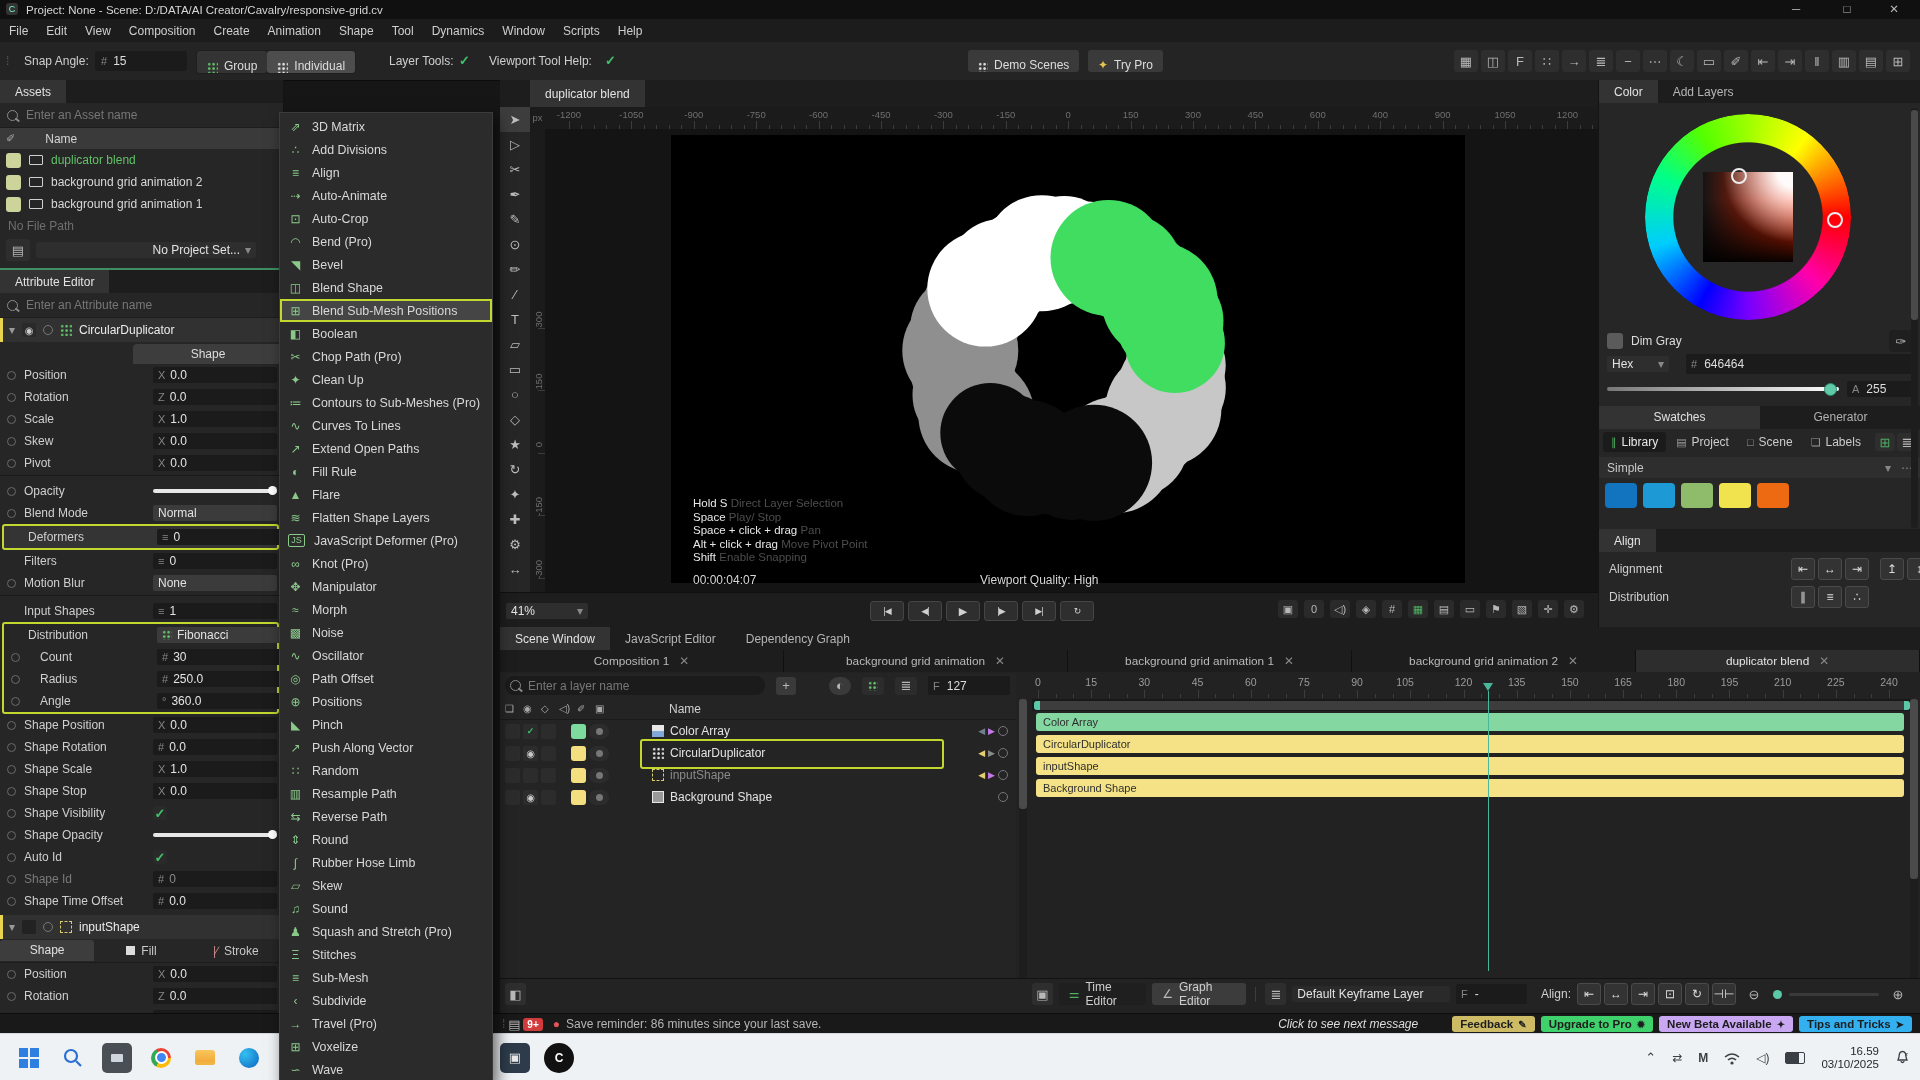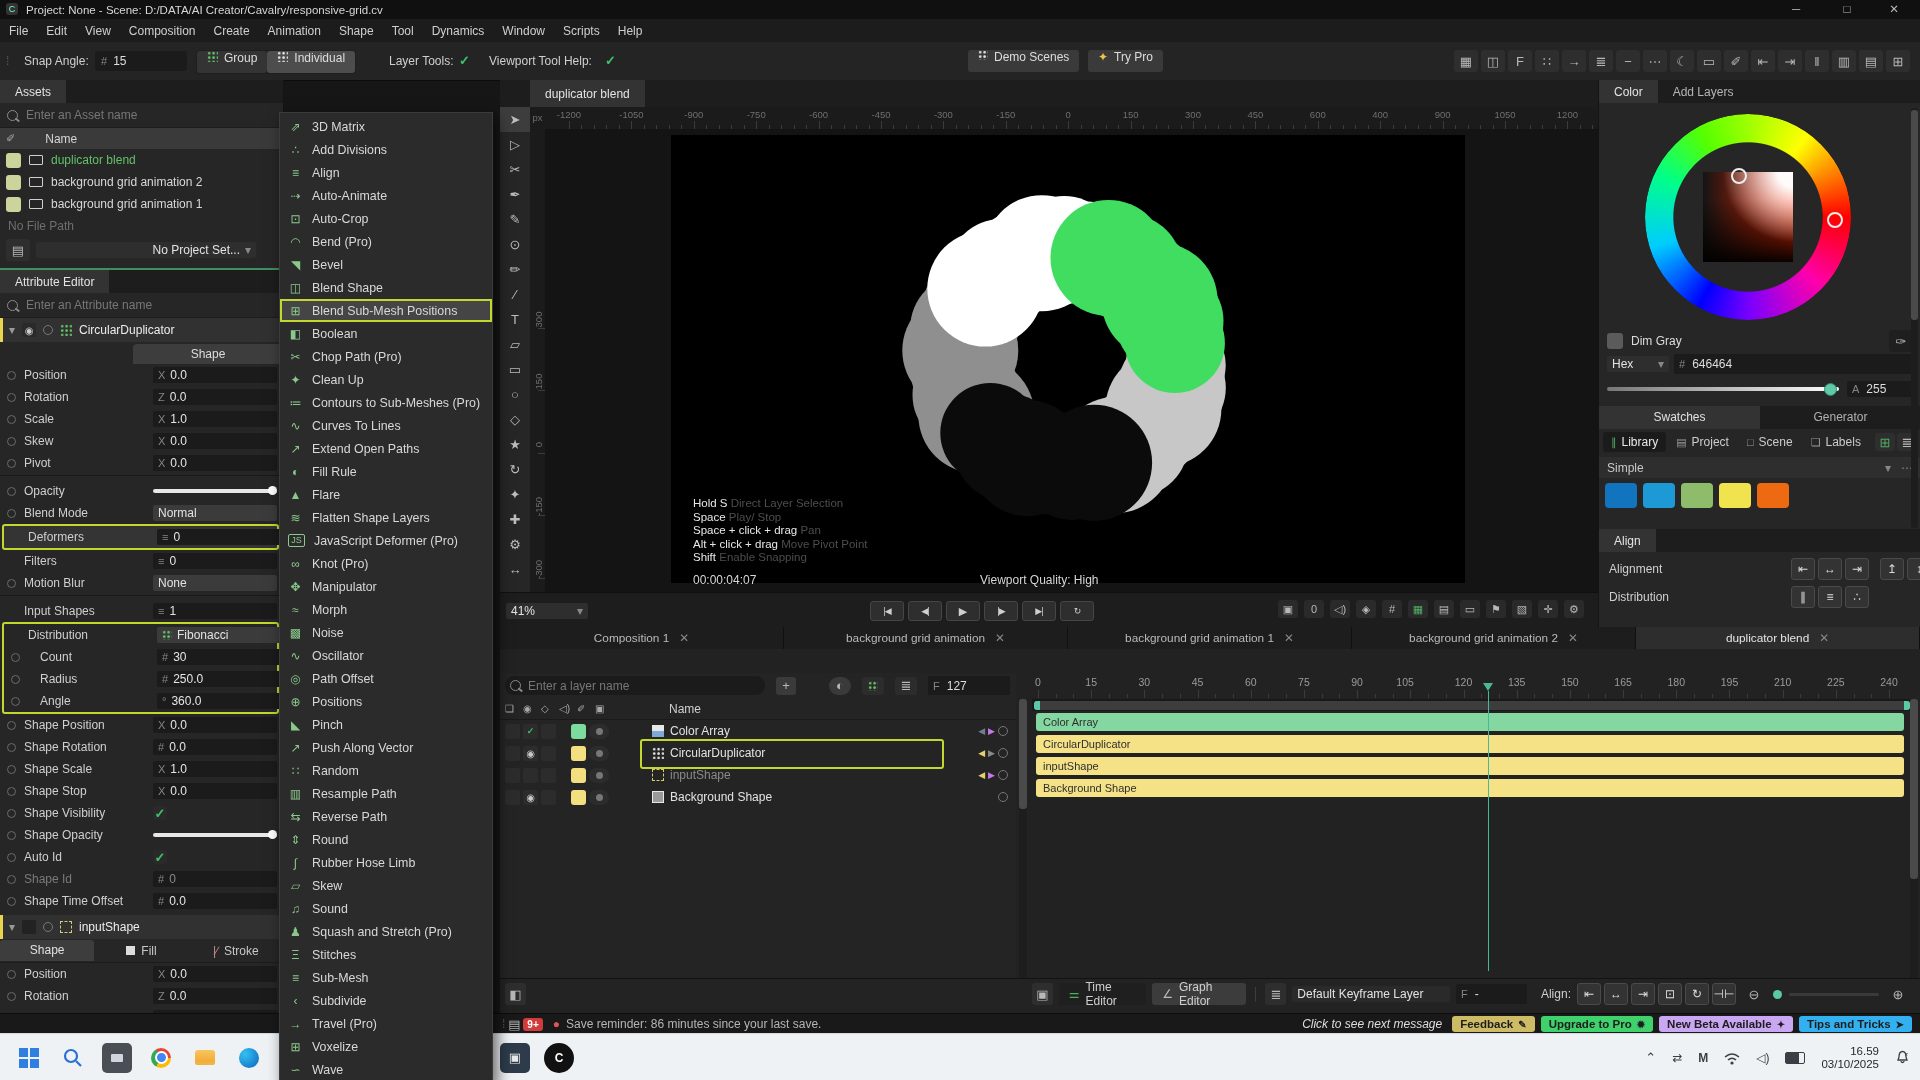--- a/index.html
+++ b/index.html
@@ -6,21 +6,21 @@
   #app{position:relative;width:1920px;height:1080px;background:#161616;font-family:"Liberation Sans",sans-serif;color:#c8c8c8;font-size:12px;overflow:hidden}
   .abs{position:absolute}
   .flex{display:flex;align-items:center}
   input{background:transparent;border:none;outline:none;color:#ddd;font-family:"Liberation Sans",sans-serif;font-size:12px}
   input::placeholder{color:#777}
   
   #titlebar{left:0;top:0;width:1920px;height:19px;background:#101010;color:#d6d6d6;font-size:11.5px}
   #menubar{left:0;top:19px;width:1920px;height:23px;background:#1c1c1c;border-bottom:1px solid #101010}
   .menu-top{padding:0 9px;height:23px;display:flex;align-items:center;color:#cfcfcf}
   #toolbar{left:0;top:42px;width:1920px;height:38px;background:#242424;border-bottom:1px solid #0c0c0c}
-  .tbtn{background:#3a3a3a;border-radius:3px;height:22px;padding:0 10px;display:flex;align-items:flex-start;gap:6px;color:#ddd}
+  .tbtn{background:#3a3a3a;border-radius:3px;height:22px;padding:0 10px;display:flex;align-items:flex-end;gap:6px;color:#ddd}
   .tfield{background:#1b1b1b;border-radius:3px;height:20px;padding:0 6px;display:flex;align-items:center;gap:4px}
   .icon16{width:24px;height:22px;display:flex;align-items:center;justify-content:center;color:#b8b8b8;font-size:13px;border-radius:3px}
   .check{color:#3fc06a;font-weight:bold;font-size:13px}
   
   .panel{background:#262626}
   .ptabbar{background:#1d1d1d;height:23px;display:flex}
   .ptab{padding:0 15px;height:23px;display:flex;align-items:center;color:#b5b5b5}
   .ptab.active{background:#333;color:#e3e3e3}
   .searchrow{height:24px;display:flex;align-items:center;gap:6px;padding:0 7px;background:#262626;border-bottom:1px solid #1d1d1d}
   .mag{position:relative;width:9px;height:9px;border:1.5px solid #8a8a8a;border-radius:50%;flex:none}
@@ -742,21 +742,21 @@
     </div>
     <div class="wheel ring-mask abs" style="left:46px;top:34px;width:206px;height:206px"></div>
     <div class="svsq abs" style="left:104px;top:92px;width:90px;height:90px"></div>
     <div class="marker" style="left:132px;top:88px;width:12px;height:12px"></div>
     <div class="marker" style="left:228px;top:132px;width:12px;height:12px"></div>
     <div class="abs flex" style="left:8px;top:250px;gap:8px;width:306px">
       <span style="width:16px;height:16px;background:#5b5b5b;border-radius:3px"></span>
       <span style="color:#dcdcdc">Dim Gray</span>
       <span class="icon16" style="margin-left:auto;background:#1f1f1f;border-radius:4px">✑</span>
     </div>
-    <div class="abs flex" style="left:8px;top:274px;gap:5px;width:306px">
+    <div class="abs flex" style="left:8px;top:274px;gap:17px;width:306px">
       <div class="f-sel" style="width:52px;background:#2e2e2e;justify-content:space-between">
         <span>Hex</span>
           <span style="color:#888">▾</span>
       </div>
       <div class="f-dark" style="flex:1;height:20px">
         <span class="pfx">#</span>
         <input style="width: 100%;" value="646464">
       </div>
     </div>
     <div class="abs flex" style="left:8px;top:301px;width:306px;gap:8px">
@@ -822,20 +822,25 @@
       </div>
     <div class="abs" style="left:10px;top:510px;color:#cfcfcf">Distribution</div>
     <div class="abs flex" id="distbtns" style="left:192px;top:506px;gap:3px">
         <span class="alnbtn">∥</span>
         <span class="alnbtn">≡</span>
         <span class="alnbtn">∴</span>
       </div>
   </div>
 
   <div class="abs" id="bottom">
+    <div class="ptabbar" id="scenetabs">
+        <div class="ptab active">Scene Window</div>
+        <div class="ptab">JavaScript Editor</div>
+        <div class="ptab">Dependency Graph</div>
+      </div>
     <div class="flex" id="comptabs" style="height:22px;background:#161616">
         <div class="ctab">
           <span>Composition 1</span>
           <span style="color: rgb(138, 138, 138);">✕</span>
         </div>
         <div class="ctab">
           <span>background grid animation</span>
           <span style="color: rgb(138, 138, 138);">✕</span>
         </div>
         <div class="ctab">
@@ -1105,21 +1110,21 @@
   </div>
 
   <div class="abs flex" id="statusbar">
     <span style="margin-left:502px;color:#555">⁞</span>
     <span class="icon16" style="width:18px">▤</span>
     <span style="background:#d23b3b;color:#fff;border-radius:3px;font-size:10px;font-weight:bold;padding:1px 4px">9+</span>
     <span style="color:#e05555;margin:0 6px 0 10px">●</span>
     <span style="color:#b5b5b5">Save reminder: 86 minutes since your last save.</span>
     <span style="margin-left:auto;font-style:italic;color:#dedede">Click to see next message</span>
     <div class="flex" id="statusbtns" style="gap:6px;margin:0 8px 0 10px">
-        <div class="sbtn" style="background: rgb(205, 187, 102);">
+        <div class="sbtn" style="background: rgb(205, 187, 102); margin-left: 24px;">
           <span>Feedback</span>
           <span style="font-size: 10px;">✎</span>
         </div>
         <div class="sbtn" style="background: rgb(63, 209, 108);">
           <span>Upgrade to Pro</span>
           <span style="font-size: 10px;">✹</span>
         </div>
         <div class="sbtn" style="background: rgb(201, 167, 242);">
           <span>New Beta Available</span>
           <span style="font-size: 10px;">✦</span>

